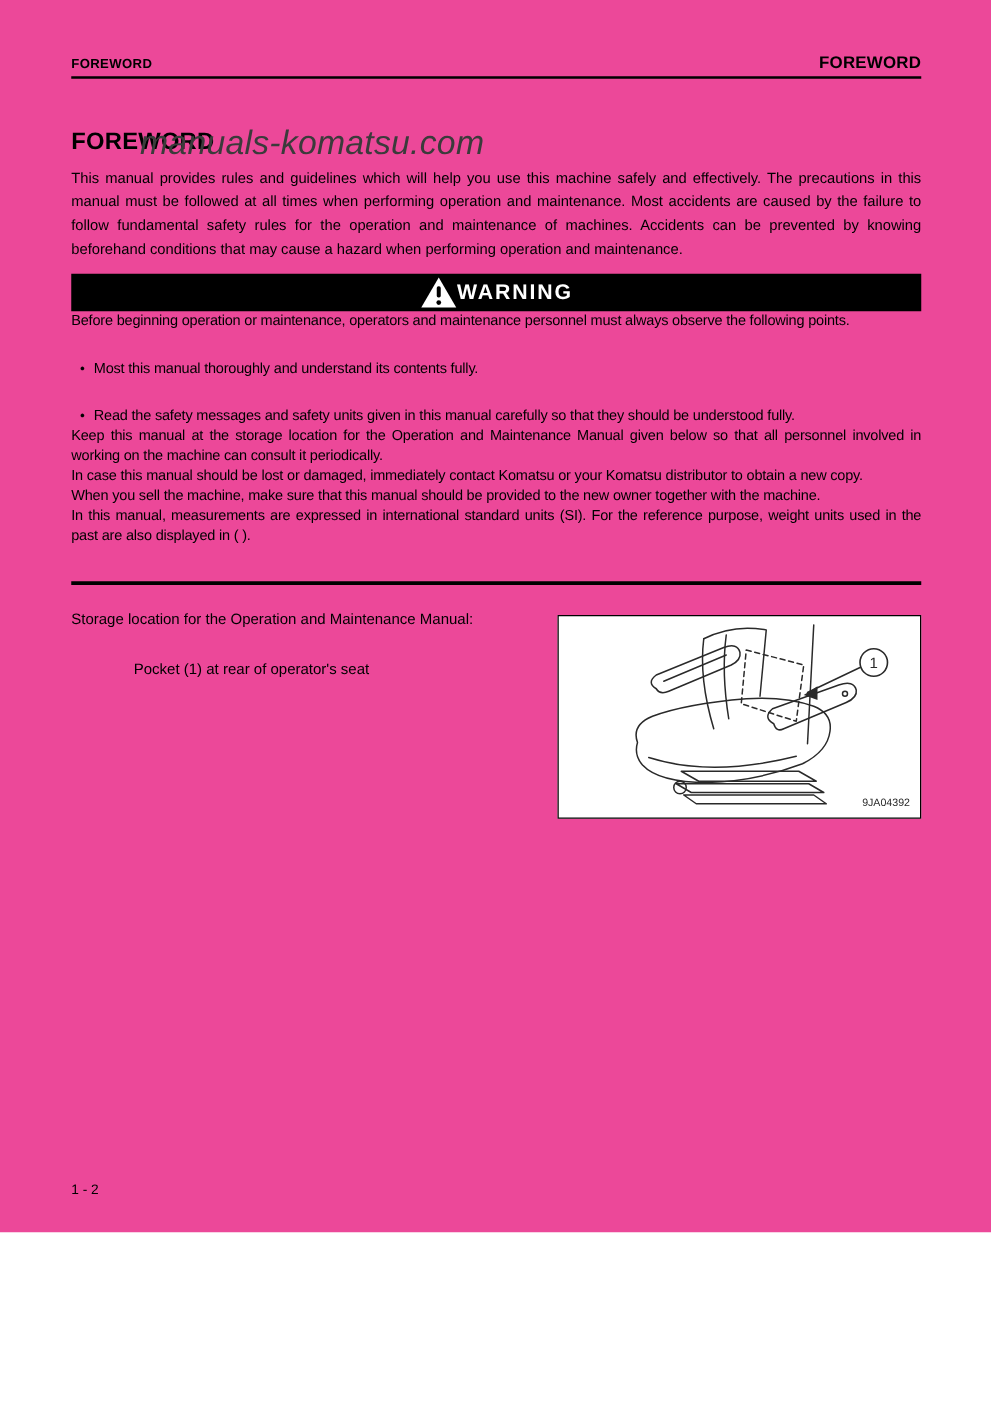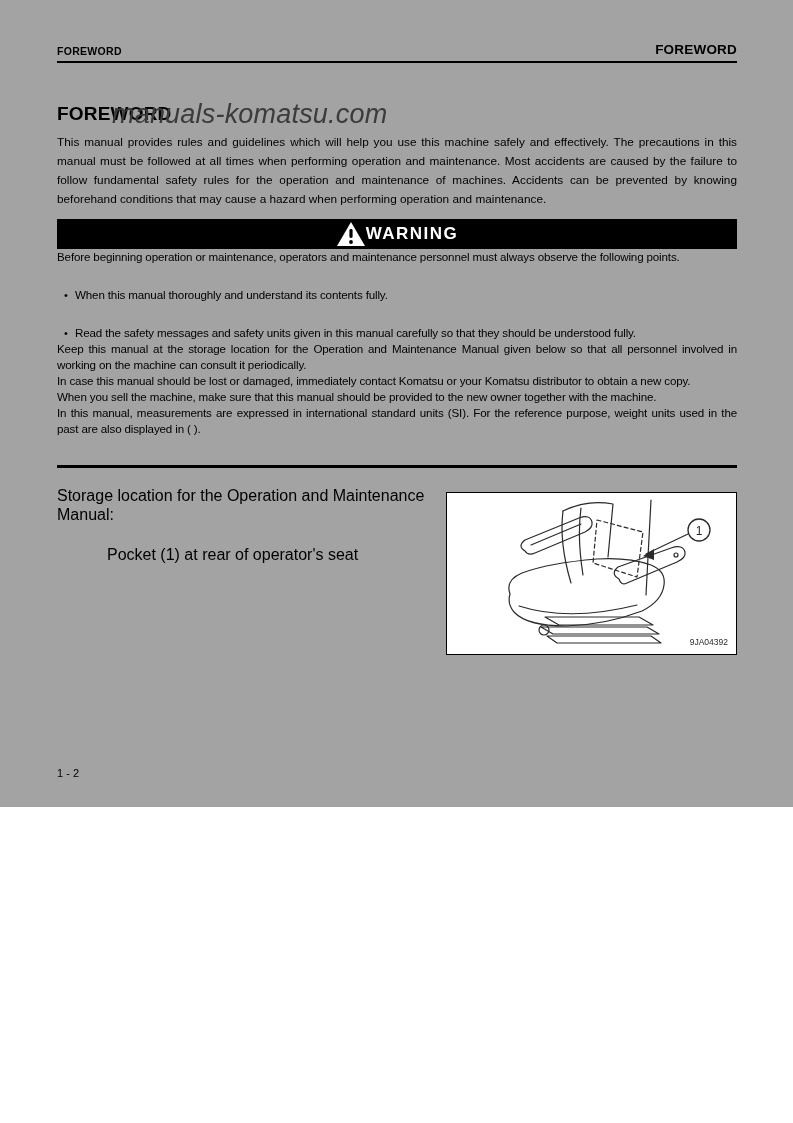--- a/index.html
+++ b/index.html
@@ -1,19 +1,19 @@
 <!DOCTYPE html>
 <html><head>
 <meta charset="utf-8">
 <style>
   html,body{margin:0;padding:0;background:#ffffff;}
   .page{
     position:relative;
-    width:793px;height:807px;
-    background:#a3a3a3;
+    width:793px;height:986px;
+    background:#ec4899;
     font-family:"Liberation Sans", sans-serif;
     color:#000;
     overflow:hidden;
   }
   .content{position:absolute;left:57px;right:56px;top:0;}
 
   
   .running-header{display:flex;justify-content:space-between;align-items:flex-end;padding-top:42px;}
   .running-header .left{font-size:10.5px;font-weight:bold;letter-spacing:.3px;}
   .running-header .right{font-size:13.5px;font-weight:bold;letter-spacing:.2px;}
@@ -54,21 +54,21 @@
   ul.points li{
     position:relative;padding-left:18px;margin-top:22px;
   }
   ul.points li .blt{position:absolute;left:7px;top:0;font-size:11px;}
   .para{margin-top:22px;text-align:justify;}
 
   .rule-mid{border:0;border-top:3px solid #000;margin:28px 0 0 0;}
 
   
   .storage-section{position:relative;margin-top:18px;height:185px;}
-  .storage-text{width:385px;font-size:16px;line-height:19px;}
+  .storage-text{width:385px;font-size:12px;line-height:19px;}
   .storage-text .indent{padding-left:50px;margin-top:21px;}
   .figure-box{
     position:absolute;right:0;top:6px;
     width:289px;height:161px;
     border:1.5px solid #000;background:#fff;
   }
   .figure-box svg{display:block;width:100%;height:100%;}
 
   .page-number{position:absolute;left:57px;bottom:28px;font-size:11px;}
 </style>
@@ -98,21 +98,21 @@
         <circle cx="15" cy="21" r="1.9" fill="#000000"></circle>
       </svg>
       <span class="wlabel">WARNING</span>
     </div>
 
     <p class="cond warning-intro">Before beginning operation or maintenance, operators and maintenance personnel must always observe the following points.</p>
 
     <ul class="points">
       <li class="cond">
         <span class="blt">•</span>
-        <span>When this manual thoroughly and understand its contents fully.</span>
+        <span>Most this manual thoroughly and understand its contents fully.</span>
       </li>
       <li class="cond">
         <span class="blt">•</span>
         <span>Read the safety messages and safety units given in this manual carefully so that they should be understood fully.</span>
       </li>
     </ul>
 
     <p class="cond para">Keep this manual at the storage location for the Operation and Maintenance Manual given below so that all personnel involved in working on the machine can consult it periodically.</p>
     <p class="cond para">In case this manual should be lost or damaged, immediately contact Komatsu or your Komatsu distributor to obtain a new copy.</p>
     <p class="cond para">When you sell the machine, make sure that this manual should be provided to the new owner together with the machine.</p>

